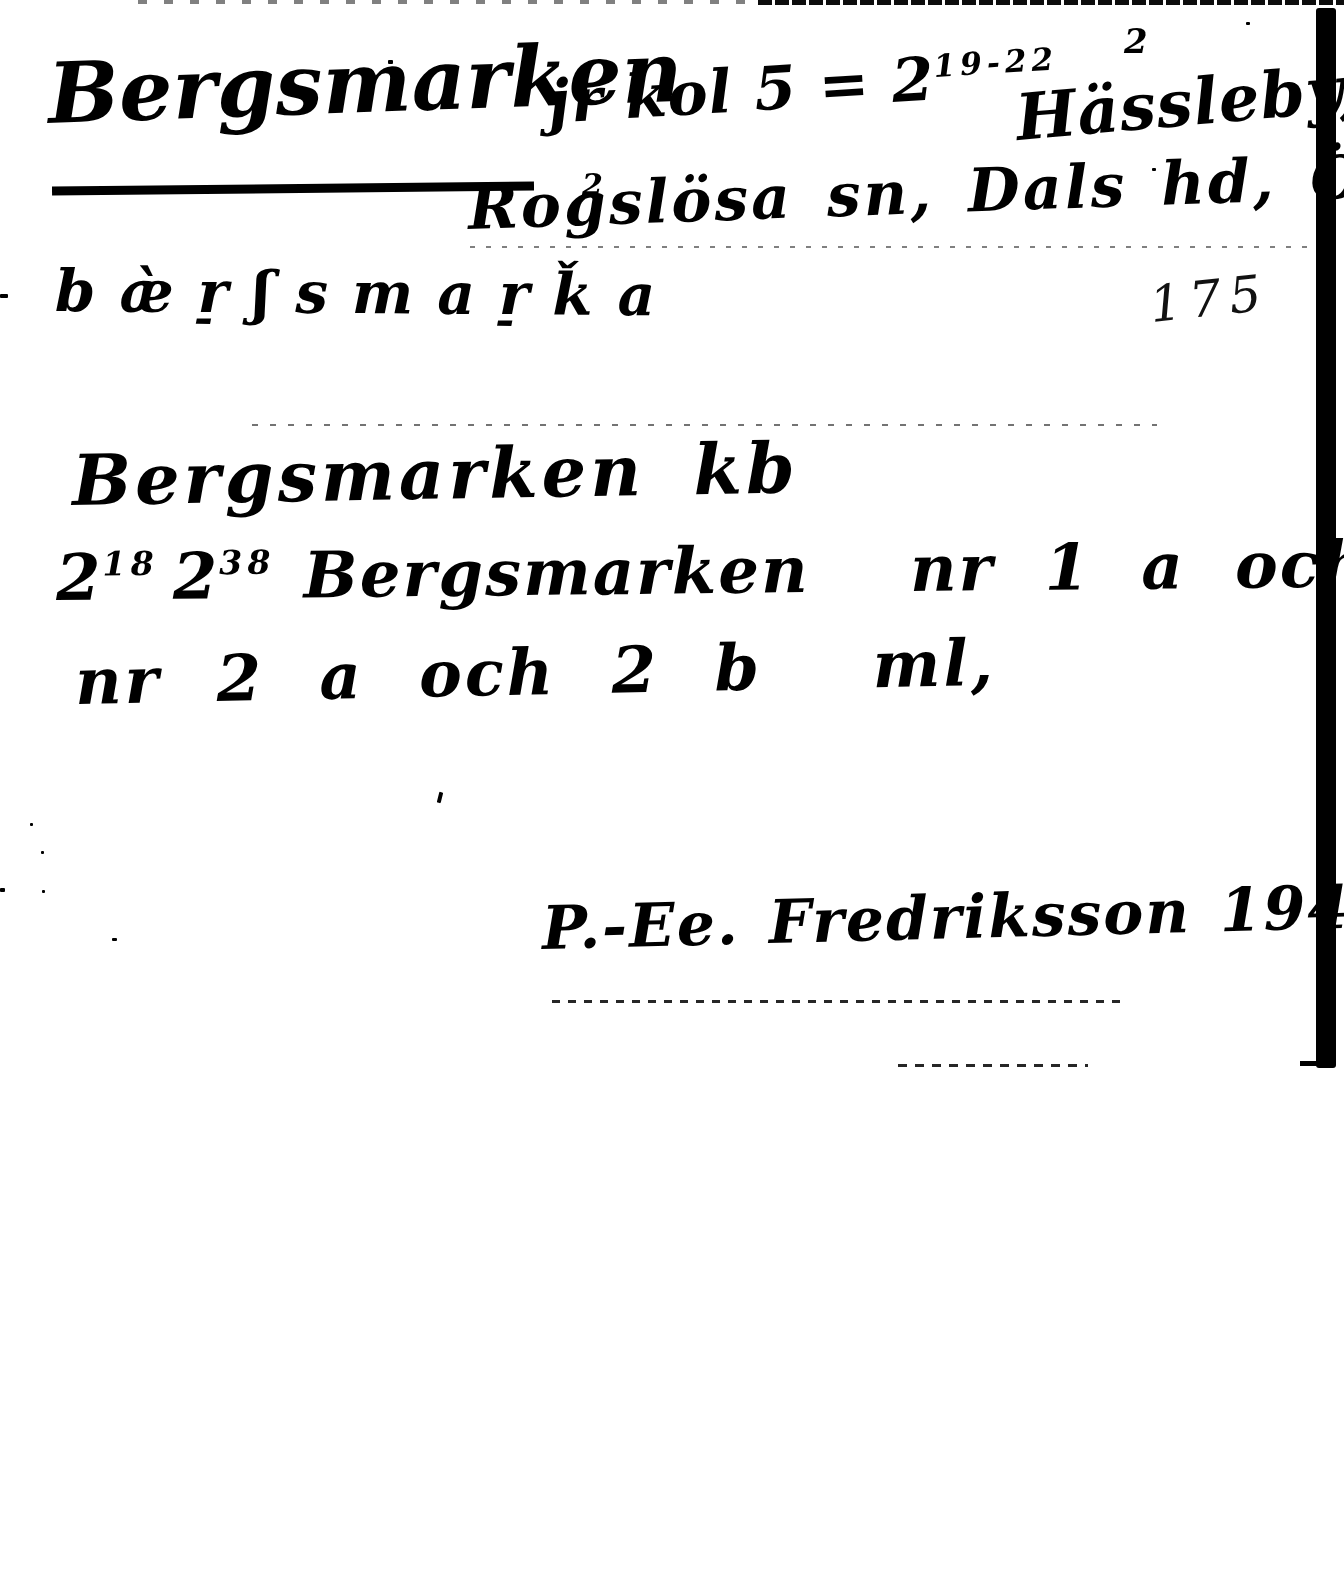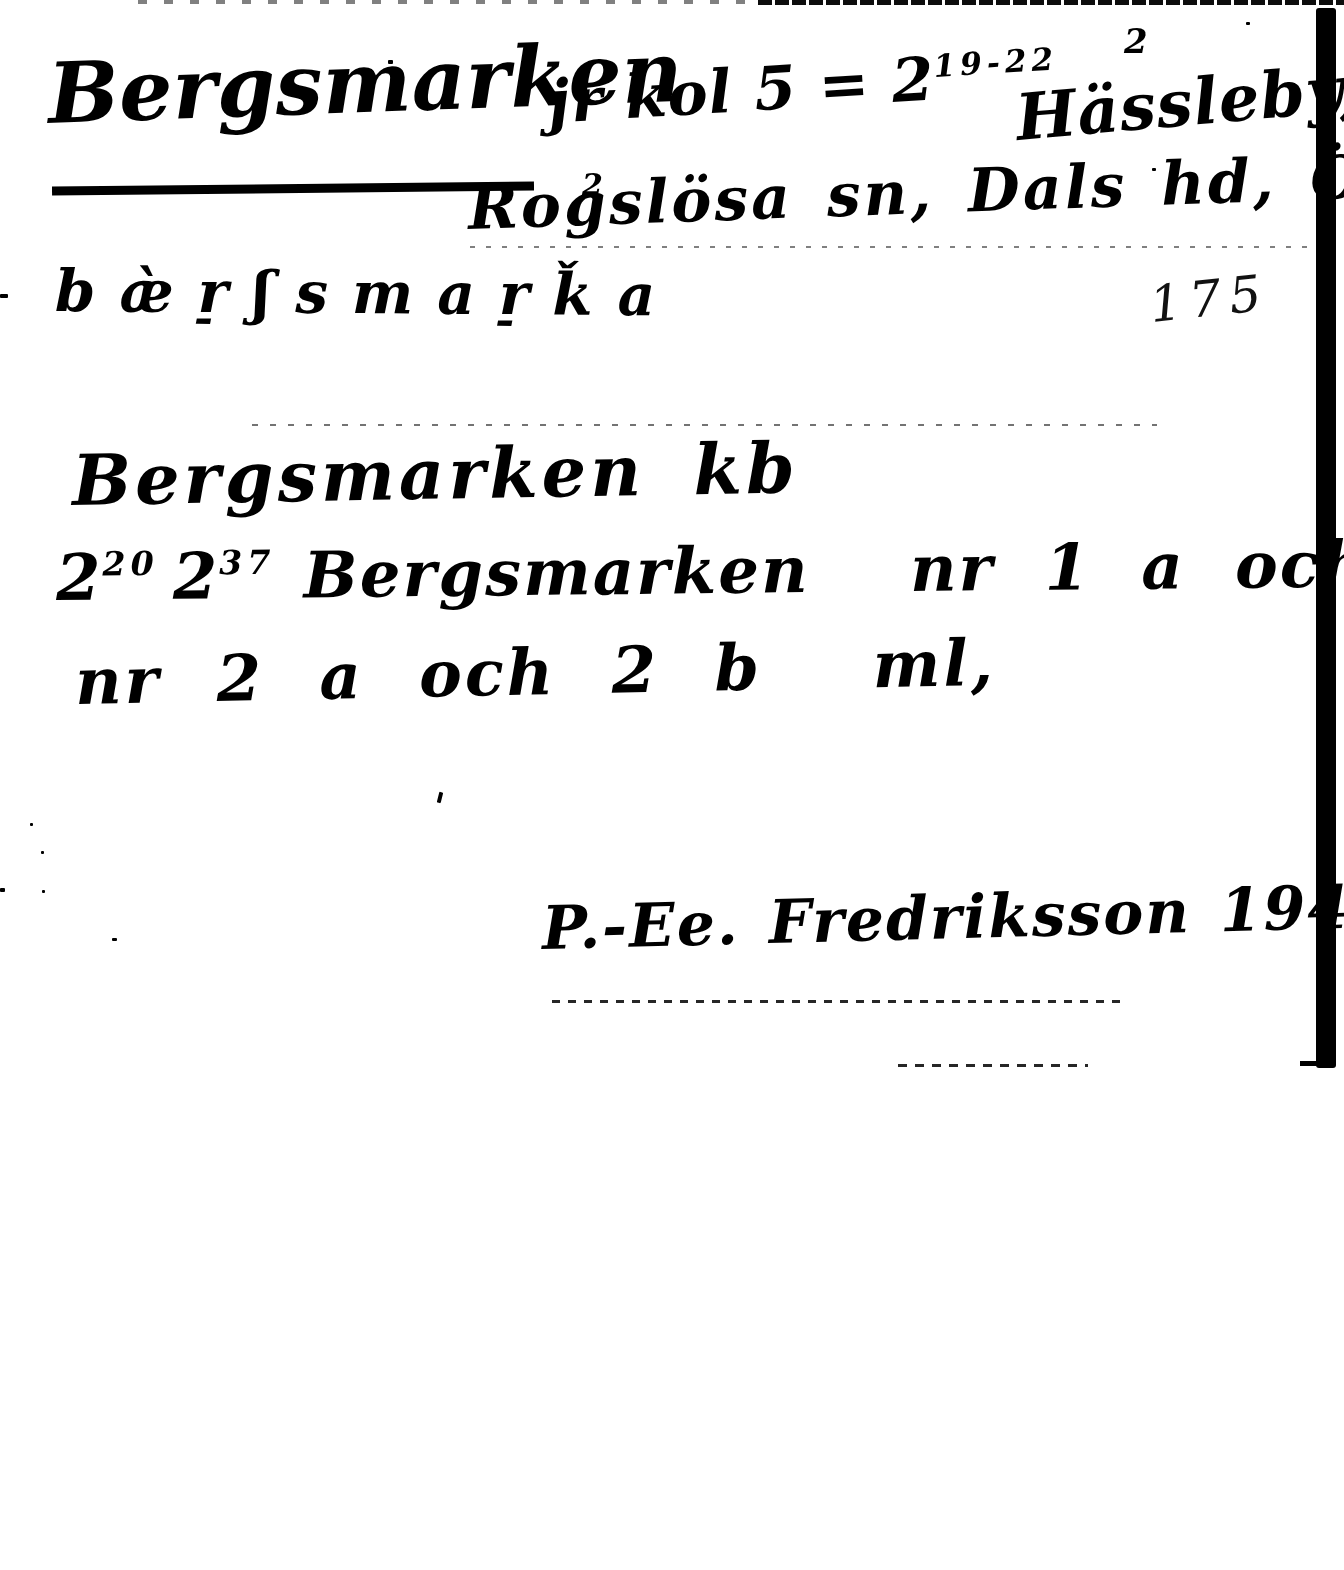--- a/index.html
+++ b/index.html
@@ -100,21 +100,21 @@
   <div class="hand location">Rogslösa sn, Dals hd, Ög. l.</div>
   <div class="accent accent-location">2</div>
   <div class="rule rule-location"></div>
 
   <div class="hand phonetic">bæ̀r̠ʃsmar̠ǩa</div>
   <div class="hand page-number">175</div>
 
   <div class="rule rule-mid"></div>
 
   <div class="hand body-line1">Bergsmarken kb</div>
-  <div class="hand body-line2"><span>2</span><sup class="sup">20</sup><span class="ref-gap">2</span><sup class="sup">37</sup><span class="l2text">Bergsmarken  nr 1 a och 1 b,</span></div>
+  <div class="hand body-line2"><span>2</span><sup class="sup">18</sup><span class="ref-gap">2</span><sup class="sup">38</sup><span class="l2text">Bergsmarken  nr 1 a och 1 b,</span></div>
   <div class="hand body-line3">nr 2 a och 2 b  ml,</div>
 
   <div class="hand signature">P.-Ee. Fredriksson 1946.</div>
   <div class="rule rule-signature"></div>
   <div class="rule rule-bottom"></div>
 
   <div class="speck" style="left:388px; top:60px;  width:5px; height:4px;"></div>
   <div class="speck" style="left:1246px;top:22px;  width:4px; height:3px;"></div>
   <div class="speck" style="left:1152px;top:168px; width:4px; height:3px;"></div>
   <div class="speck" style="left:438px; top:792px; width:4px; height:11px; transform:rotate(14deg);"></div>

